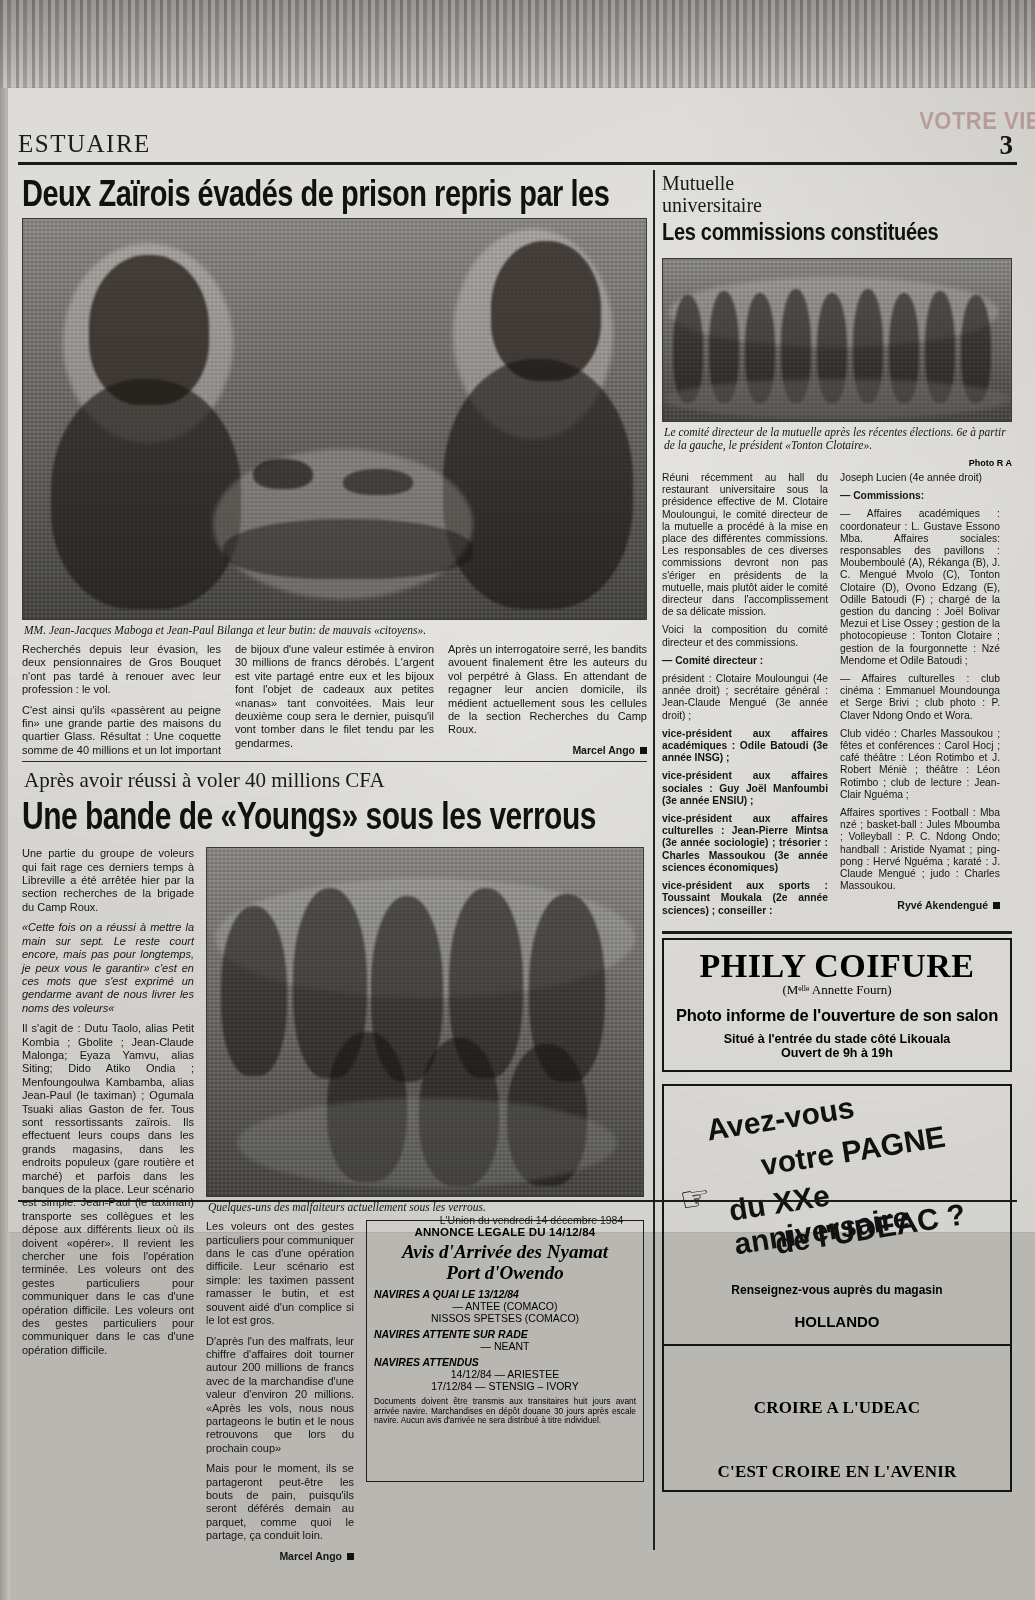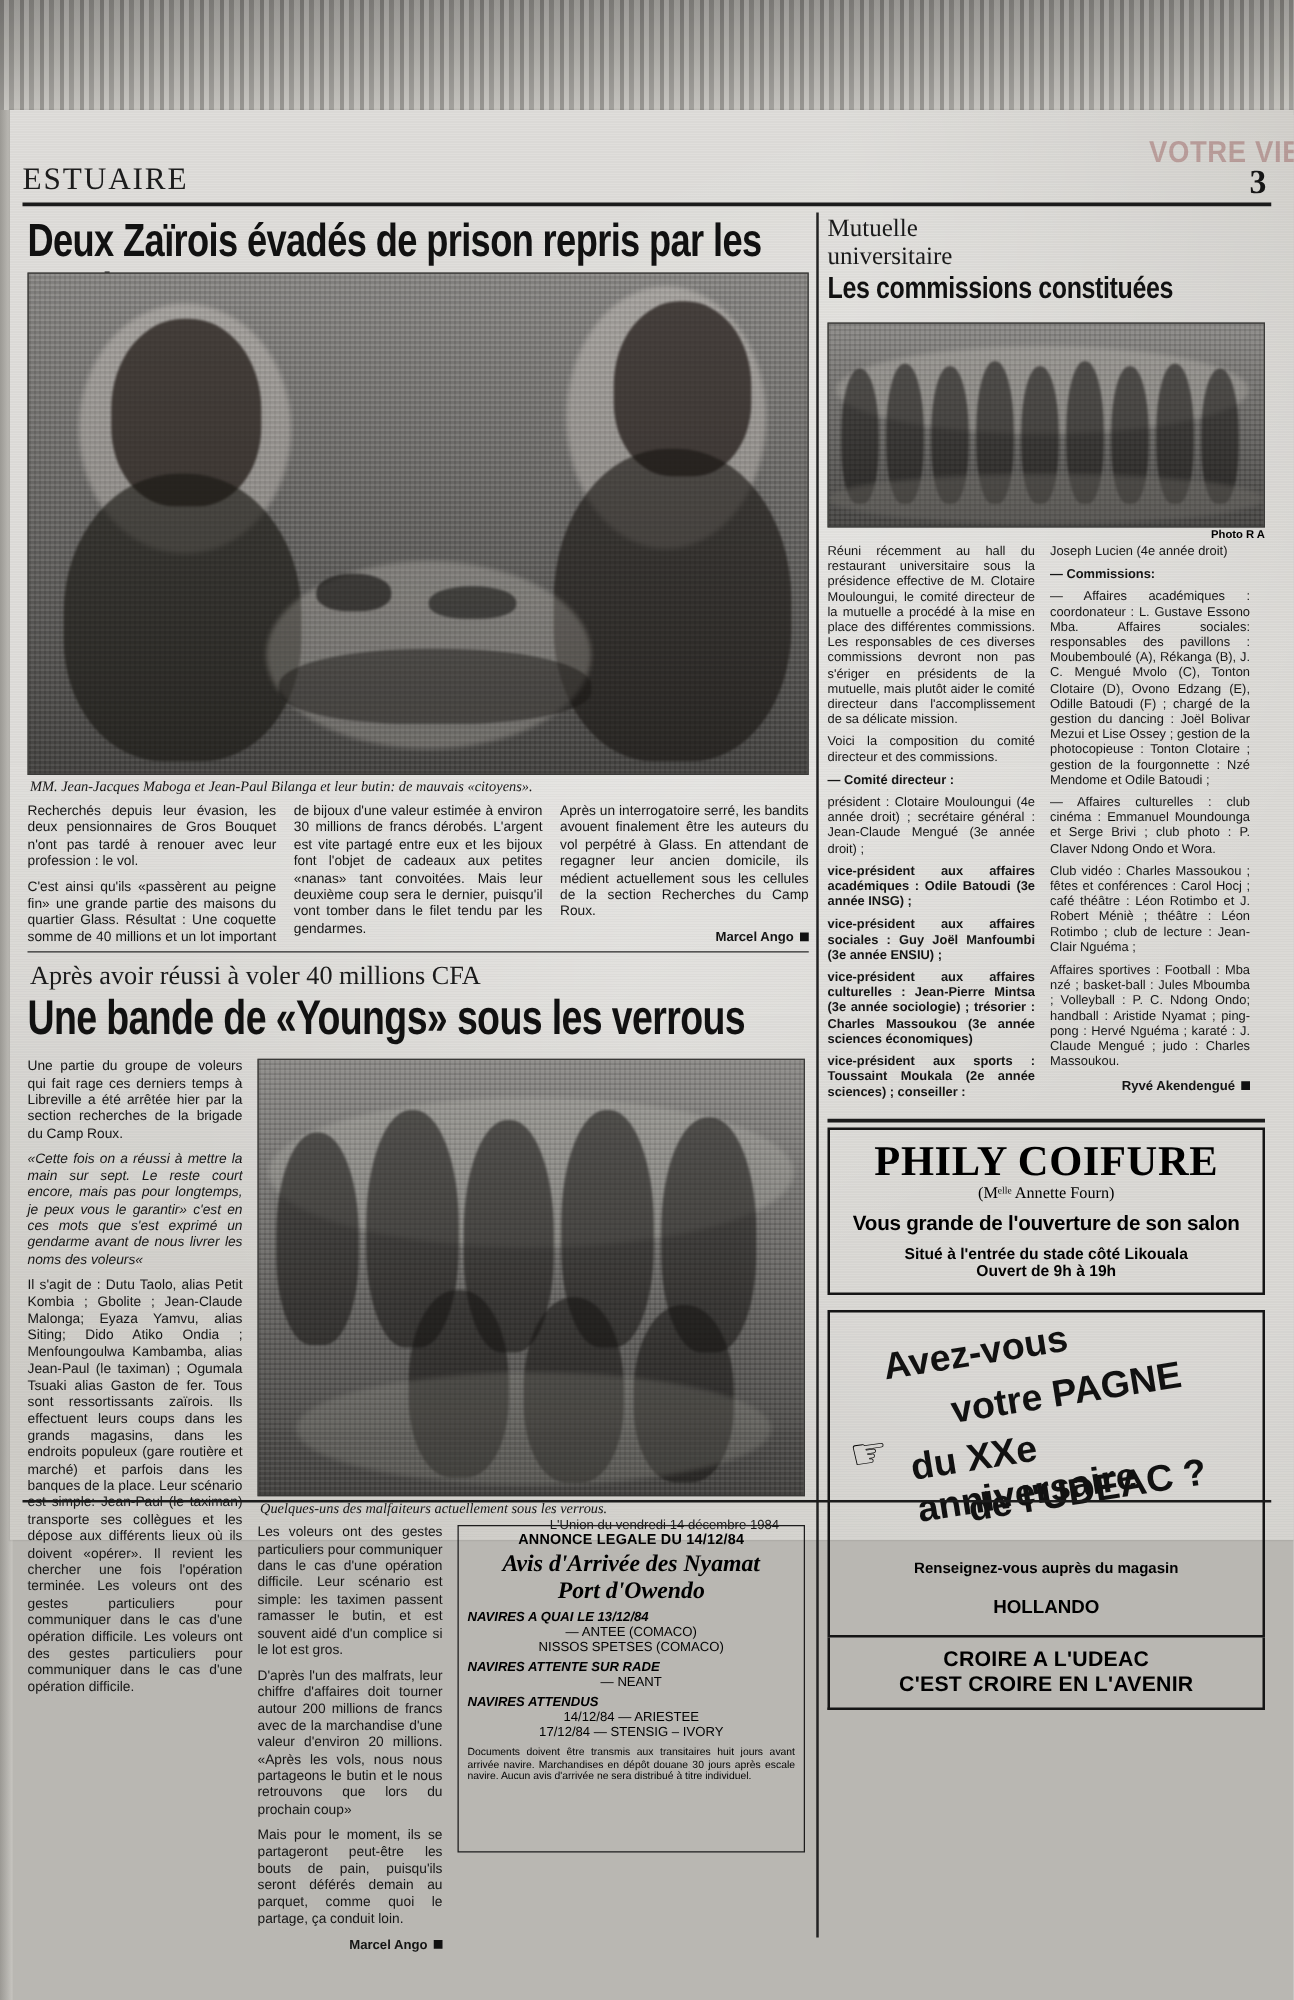--- a/index.html
+++ b/index.html
@@ -187,21 +187,21 @@
   .udeac{ border:2px solid #151515; padding:10px; position:relative; height:238px; }
   .ud-line{ font-family:"Liberation Sans", sans-serif; font-weight:700; color:#111; }
   .ud1{ position:absolute; left:42px; top:16px; font-size:30px; transform:rotate(-9deg); }
   .ud2{ position:absolute; left:96px; top:48px; font-size:30px; transform:rotate(-9deg); }
   .ud3{ position:absolute; left:66px; top:86px; font-size:30px; transform:rotate(-9deg); }
   .ud4{ position:absolute; left:110px; top:126px; font-size:30px; transform:rotate(-9deg); }
   .hand{ position:absolute; left:16px; top:92px; font-size:34px; transform:rotate(-8deg); }
   .ud-foot1{ position:absolute; left:0; right:0; bottom:47px; text-align:center; font-family:"Liberation Sans", sans-serif; font-weight:700; font-size:12px; }
   .ud-foot2{ position:absolute; left:0; right:0; bottom:14px; text-align:center; font-family:"Liberation Sans", sans-serif; font-weight:700; font-size:15px; }
   .slogan{ border:2px solid #151515; border-top:0; padding:8px 10px; text-align:center; }
-  .slogan div{ font-family:Liberation Sans, sans-serif; font-weight:700; font-size:17px; letter-spacing:.2px; }
+  .slogan div{ font-family:Liberation Serif, serif; font-weight:700; font-size:17px; letter-spacing:.2px;margin-top:44px; }
 
   .footer{
     position:absolute; left:0; right:0; bottom:6px; text-align:center;
     font-family:"Liberation Sans", sans-serif; font-size:10.5px; color:#1a1a1a;
   }
   .rule-bottom{ position:absolute; left:10px; bottom:30px; width:999px; height:2px; background:#1b1b1b; }
   .small-b{ font-weight:700; }
   .ital{ font-style:italic; }
 </style>
 </head>
@@ -318,20 +318,21 @@
       <div class="blob" style="left:46px;  top:32px; width:30px; height:112px;"></div>
       <div class="blob" style="left:82px;  top:34px; width:30px; height:110px;"></div>
       <div class="blob" style="left:118px; top:30px; width:30px; height:114px;"></div>
       <div class="blob" style="left:154px; top:34px; width:30px; height:110px;"></div>
       <div class="blob" style="left:190px; top:30px; width:30px; height:114px;"></div>
       <div class="blob" style="left:226px; top:34px; width:30px; height:110px;"></div>
       <div class="blob" style="left:262px; top:32px; width:30px; height:112px;"></div>
       <div class="blob" style="left:298px; top:36px; width:30px; height:108px;"></div>
       <div class="blobL" style="left:0; top:120px; width:348px; height:40px; background:rgba(120,118,112,.35);"></div>
     </div>
+    <div class="caption">Le comité directeur de la mutuelle après les récentes élections. 6e à partir de la gauche, le président «Tonton Clotaire».</div>
     <div class="photocred">Photo R A</div>
 
     <div style="display:flex; gap:12px; margin-top:4px;">
       <div class="rbody" style="width:166px;">
         <p>Réuni récemment au hall du restaurant universitaire sous la présidence effective de M. Clotaire Mouloungui, le comité directeur de la mutuelle a procédé à la mise en place des différentes commissions. Les responsables de ces diverses commissions devront non pas s'ériger en présidents de la mutuelle, mais plutôt aider le comité directeur dans l'accomplissement de sa délicate mission.</p>
         <p>Voici la composition du comité directeur et des commissions.</p>
         <p class="small-b">— Comité directeur :</p>
         <p>président : Clotaire Mouloungui (4e année droit) ; secrétaire général : Jean-Claude Mengué (3e année droit) ;</p>
         <p class="small-b">vice-président aux affaires académiques : Odile Batoudi (3e année INSG) ;</p>
         <p class="small-b">vice-président aux affaires sociales : Guy Joël Manfoumbi (3e année ENSIU) ;</p>
@@ -347,21 +348,21 @@
         <p>Affaires sportives : Football : Mba nzé ; basket-ball : Jules Mboumba ; Volleyball : P. C. Ndong Ondo; handball : Aristide Nyamat ; ping-pong : Hervé Nguéma ; karaté : J. Claude Mengué ; judo : Charles Massoukou.</p>
         <div class="sig sq">Ryvé Akendengué</div>
       </div>
     </div>
 
     <div class="hr-thick"></div>
 
     <div class="ad">
       <div class="ad-name">PHILY COIFURE</div>
       <div class="ad-sub">(Mᵉˡˡᵉ Annette Fourn)</div>
-      <div class="ad-inform">Vous grande de l'ouverture de son salon</div>
+      <div class="ad-inform">Photo informe de l'ouverture de son salon</div>
       <div class="ad-loc">Situé à l'entrée du stade côté Likouala</div>
       <div class="ad-hours">Ouvert de 9h à 19h</div>
     </div>
 
     <div style="height:12px;"></div>
 
     <div class="udeac">
       <div class="hand">☞</div>
       <div class="ud-line ud1">Avez-vous</div>
       <div class="ud-line ud2">votre PAGNE</div>

